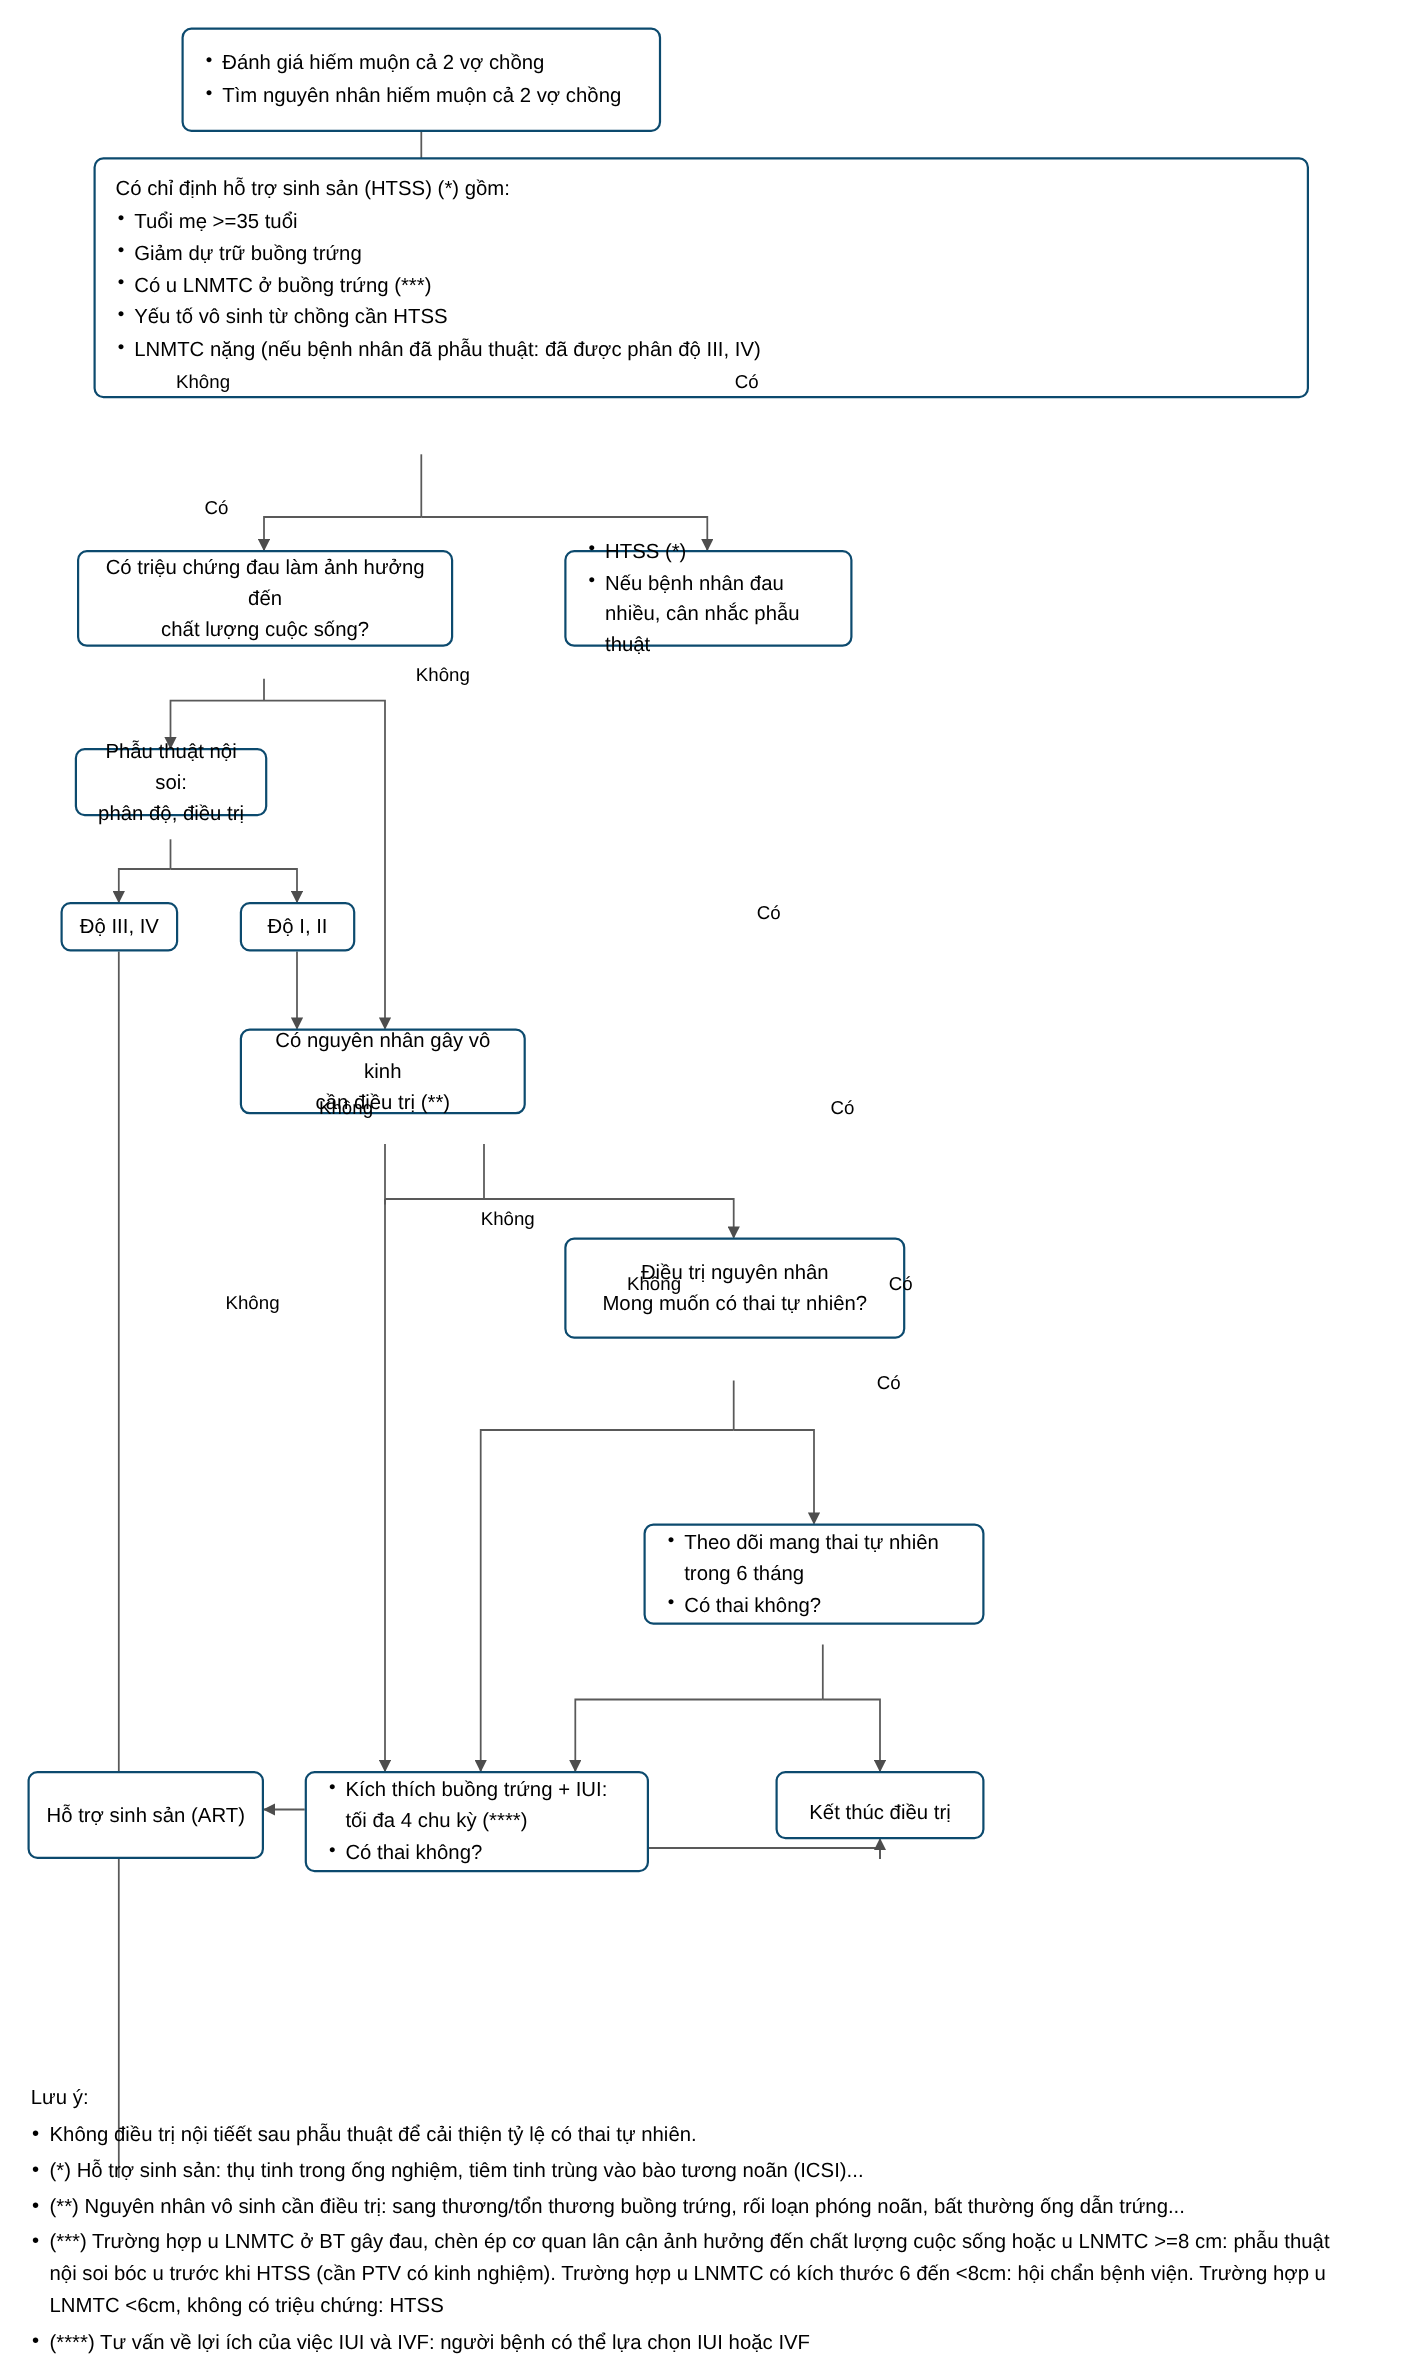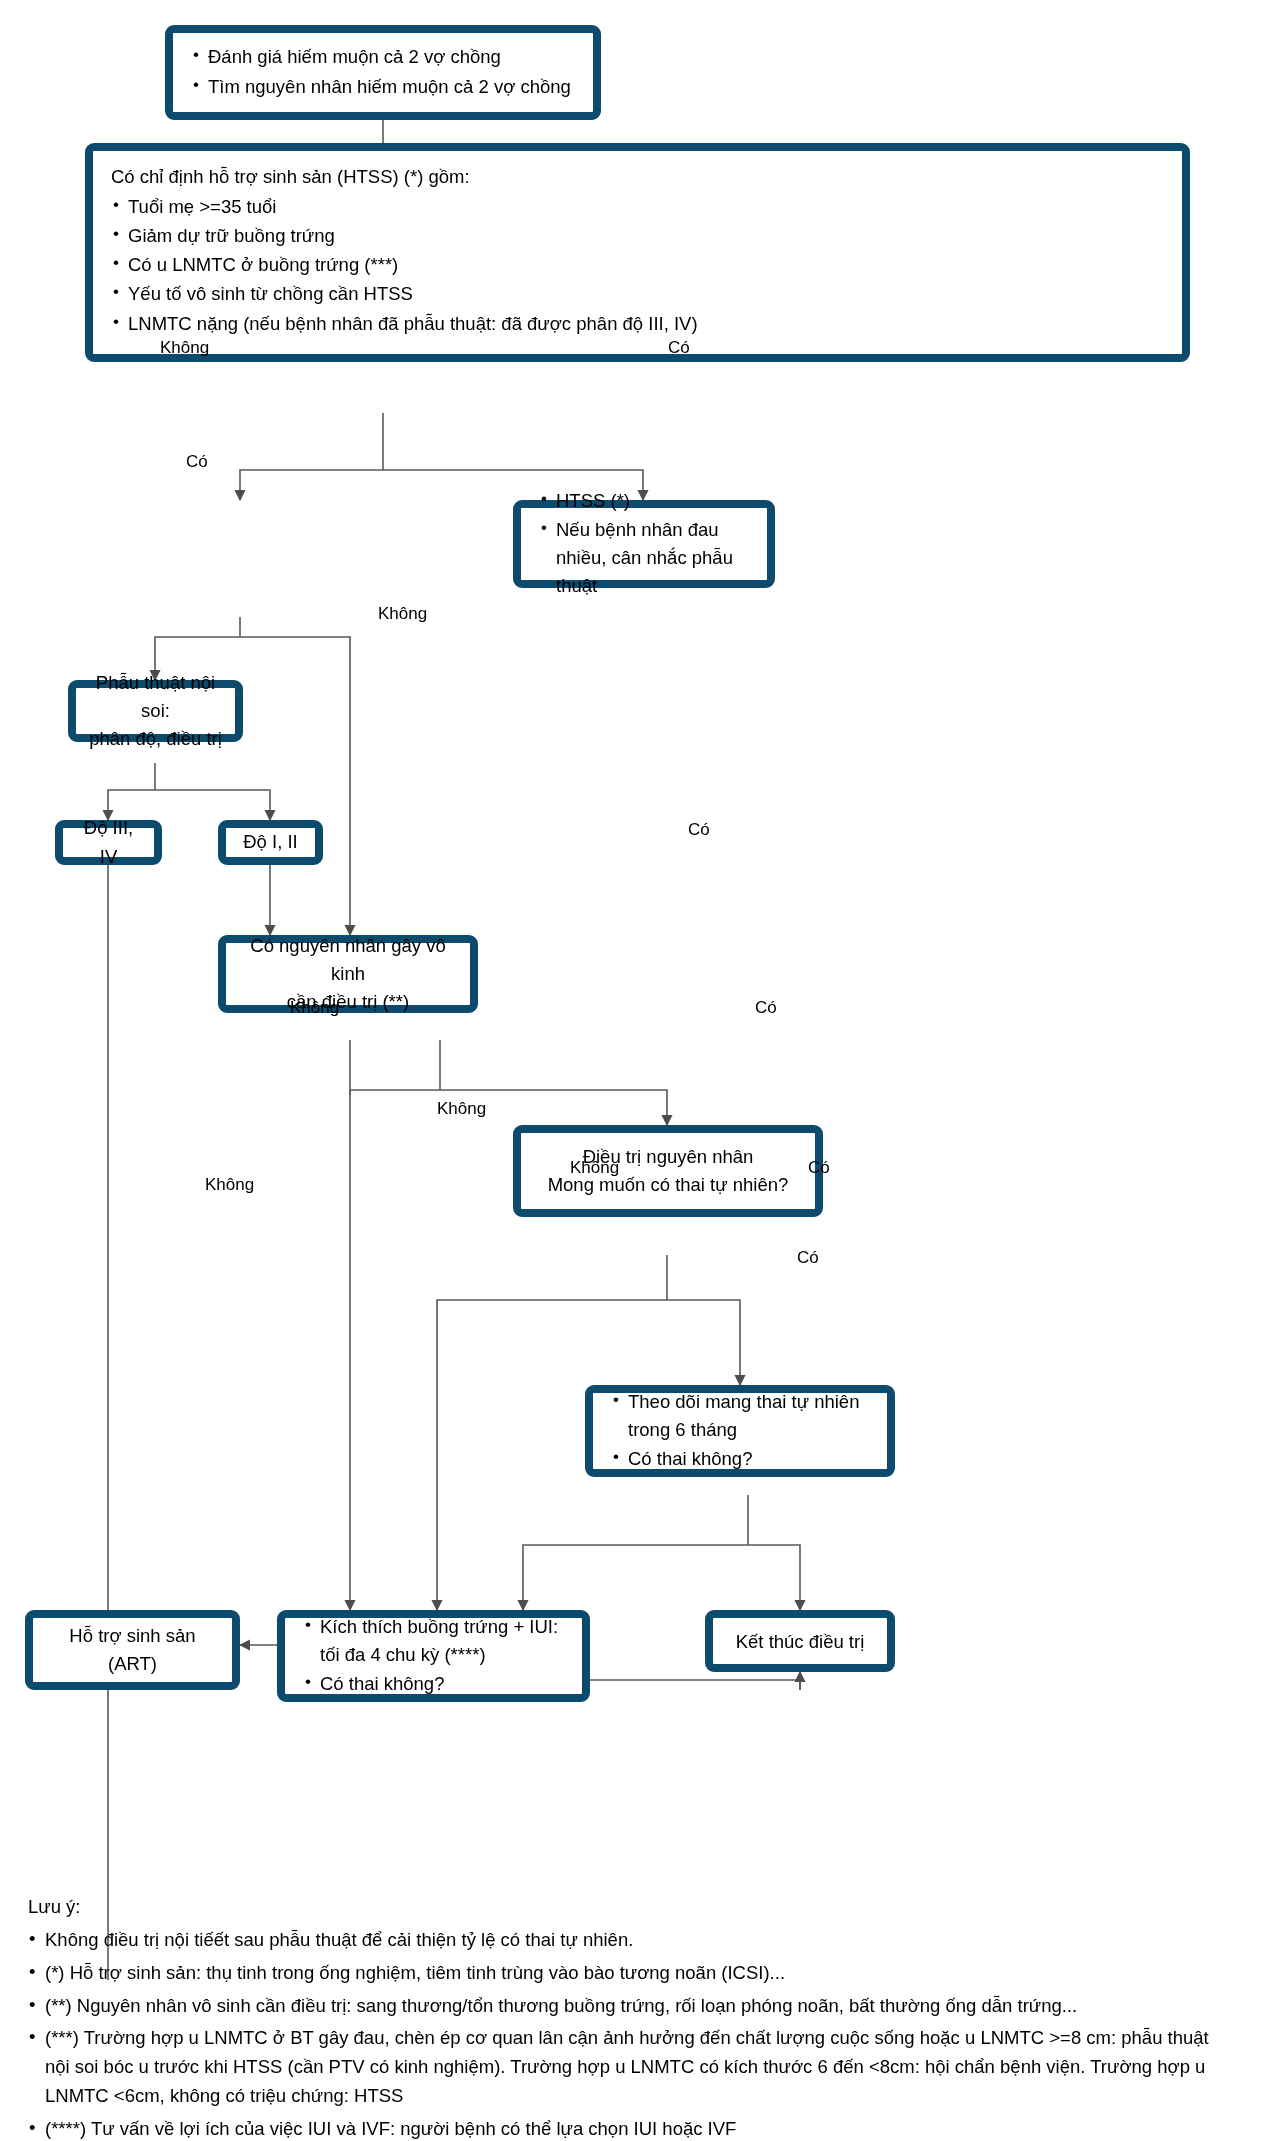--- a/index.html
+++ b/index.html
@@ -25,21 +25,21 @@
   svg.wires {
     position: absolute;
     left: 0; top: 0;
     width: 1280px;
     height: 2141px;
     pointer-events: none;
   }
   .node {
     position: absolute;
     box-sizing: border-box;
-    border: 8px solid #0c4a6e;
+    border: 2px solid #0c4a6e;
     border-radius: 9px;
     background: #ffffff;
     display: flex;
     flex-direction: column;
     justify-content: center;
     font-size: 18.5px;
     line-height: 1.52;
     z-index: 2;
   }
   .node.center {
@@ -172,20 +172,24 @@
     <div class="lead">Có chỉ định hỗ trợ sinh sản (HTSS) (*) gồm:</div>
     <ul class="blist">
       <li>Tuổi mẹ &gt;=35 tuổi</li>
       <li>Giảm dự trữ buồng trứng</li>
       <li>Có u LNMTC ở buồng trứng (***)</li>
       <li>Yếu tố vô sinh từ chồng cần HTSS</li>
       <li>LNMTC nặng (nếu bệnh nhân đã phẫu thuật: đã được phân độ III, IV)</li>
     </ul>
   </div>
 
+  <div class="node center padc" style="left:70px; top:500px; width:342px; height:88px;">
+    <div>Có triệu chứng đau làm ảnh hưởng đến</div>
+    <div>chất lượng cuộc sống?</div>
+  </div>
 
   <div class="node padleft" style="left:513px; top:500px; width:262px; height:88px;">
     <ul class="blist">
       <li>HTSS (*)</li>
       <li>Nếu bệnh nhân đau nhiều, cân nhắc phẫu thuật</li>
     </ul>
   </div>
 
   <div class="node center padc" style="left:68px; top:680px; width:175px; height:62px;">
     <div>Phẫu thuật nội soi:</div>

